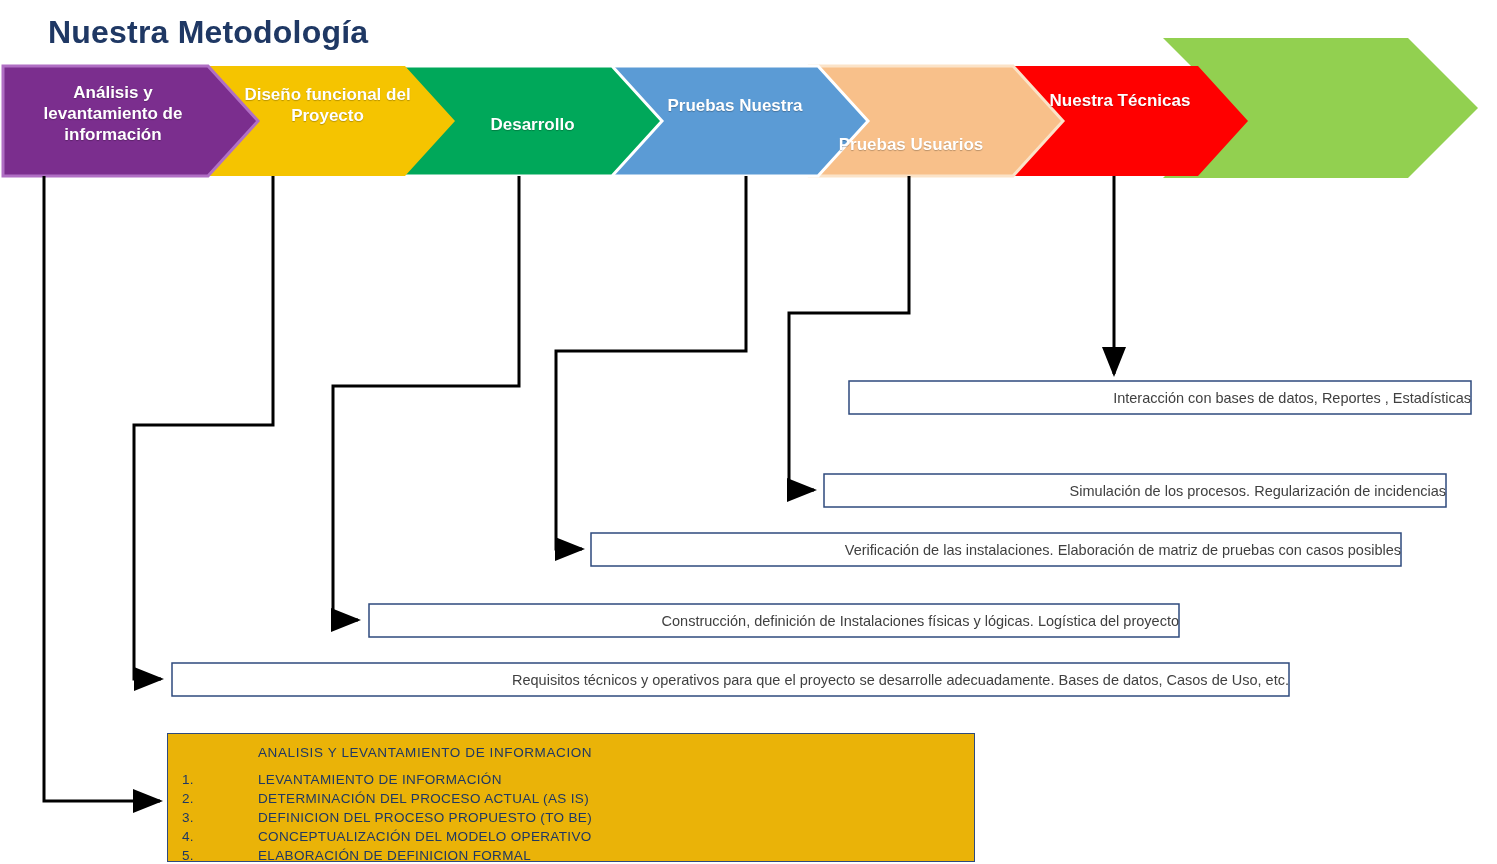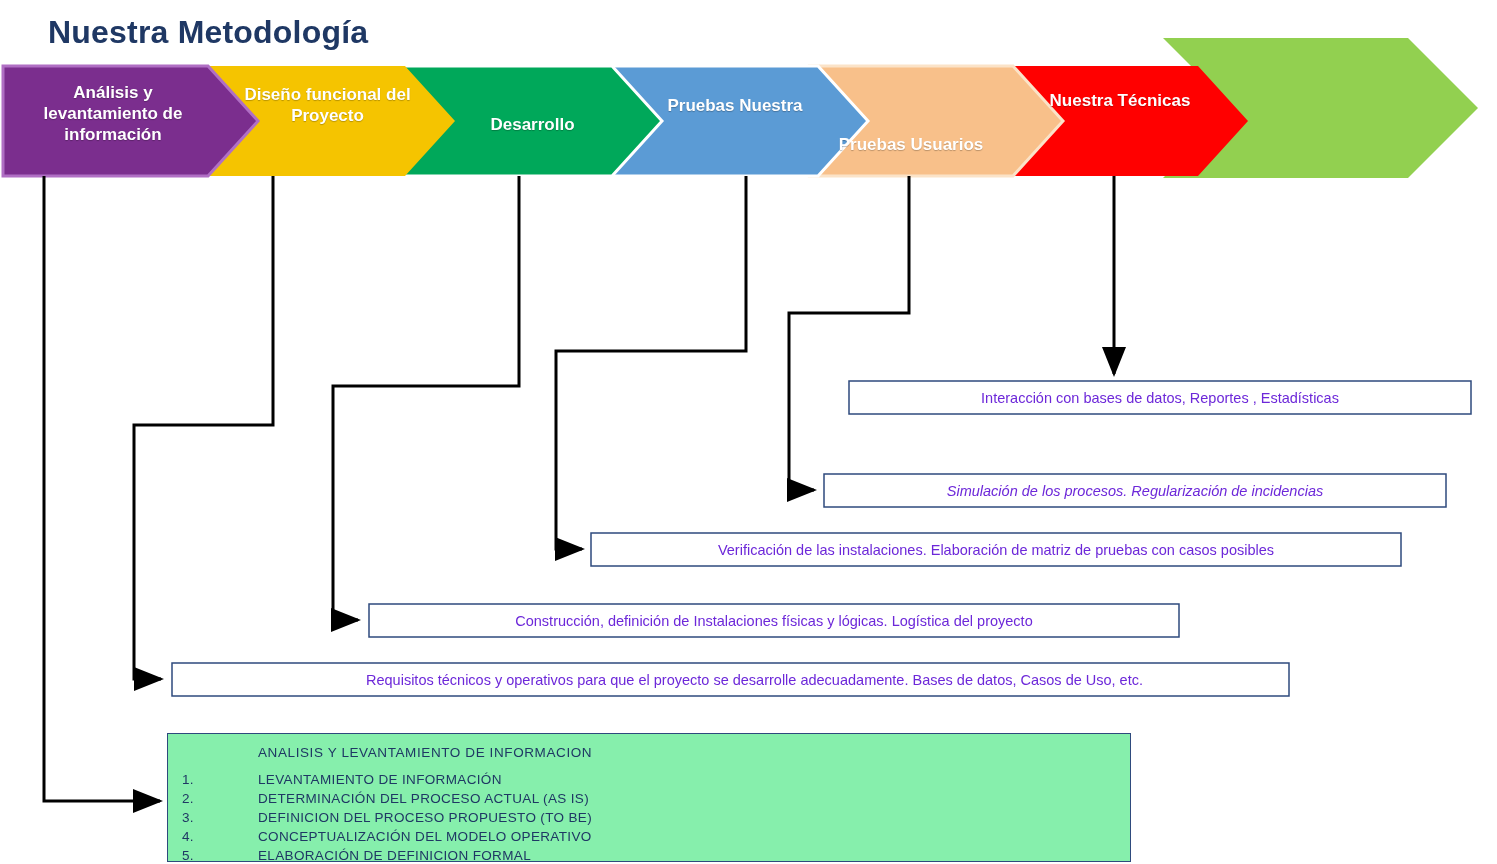--- a/index.html
+++ b/index.html
@@ -40,33 +40,33 @@
     color: #ffffff;
     font-size: 17px;
     font-weight: bold;
     text-align: center;
     line-height: 21px;
     text-shadow: 0 1px 1px rgba(0,0,0,0.25);
     pointer-events: none;
   }
   .box-label {
     position: absolute;
-    color: #6d28d9;
+    color: #404040;
     font-size: 14.5px;
-    text-align: center;
+    text-align: right;
     white-space: nowrap;
   }
   .detail-box {
     position: absolute;
     left: 167px;
     top: 733px;
-    width: 964px;
+    width: 808px;
     height: 129px;
     border: 1px solid #2E4A7D;
-    background: #86efac;
+    background: #eab308;
     box-sizing: border-box;
   }
   .detail-head {
     position: absolute;
     left: 90px;
     top: 11px;
     font-size: 13.5px;
     color: #1F3864;
     letter-spacing: 0.6px;
   }
@@ -139,24 +139,24 @@
     <path d="M1114,176 L1114,374" fill="none" stroke="#000000" stroke-width="3" marker-end="url(#arrow)"></path>
 
     <rect x="849" y="381" width="622" height="33" fill="#ffffff" stroke="#2E4A7D" stroke-width="1.5"></rect>
     <rect x="824" y="474" width="622" height="33" fill="#ffffff" stroke="#2E4A7D" stroke-width="1.5"></rect>
     <rect x="591" y="533" width="810" height="33" fill="#ffffff" stroke="#2E4A7D" stroke-width="1.5"></rect>
     <rect x="369" y="604" width="810" height="33" fill="#ffffff" stroke="#2E4A7D" stroke-width="1.5"></rect>
     <rect x="172" y="663" width="1117" height="33" fill="#ffffff" stroke="#2E4A7D" stroke-width="1.5"></rect>
   </svg>
 
   <div class="box-label" style="left:849px; top:390px; width:622px;">Interacción con bases de datos, Reportes , Estadísticas</div>
-  <div class="box-label" style="left:824px; top:483px; width:622px;font-style:italic;">Simulación de los  procesos. Regularización de incidencias</div>
+  <div class="box-label" style="left:824px; top:483px; width:622px;">Simulación de los  procesos. Regularización de incidencias</div>
   <div class="box-label" style="left:591px; top:542px; width:810px;">Verificación de las instalaciones. Elaboración de matriz de pruebas con casos posibles</div>
   <div class="box-label" style="left:369px; top:613px; width:810px;">Construcción, definición de Instalaciones físicas y lógicas. Logística del proyecto</div>
-  <div class="box-label" style="left:172px; top:672px; width:1117px;margin-left:24px;">Requisitos técnicos y operativos para que el proyecto se desarrolle adecuadamente. Bases de datos, Casos de Uso, etc.</div>
+  <div class="box-label" style="left:172px; top:672px; width:1117px;">Requisitos técnicos y operativos para que el proyecto se desarrolle adecuadamente. Bases de datos, Casos de Uso, etc.</div>
 
   <div class="detail-box">
     <div class="detail-head">ANALISIS  Y  LEVANTAMIENTO  DE  INFORMACION</div>
     <div class="detail-list">
       <div class="detail-row">
         <span class="detail-num">1.</span>
         <span>LEVANTAMIENTO DE INFORMACIÓN</span>
       </div>
       <div class="detail-row">
         <span class="detail-num">2.</span>

